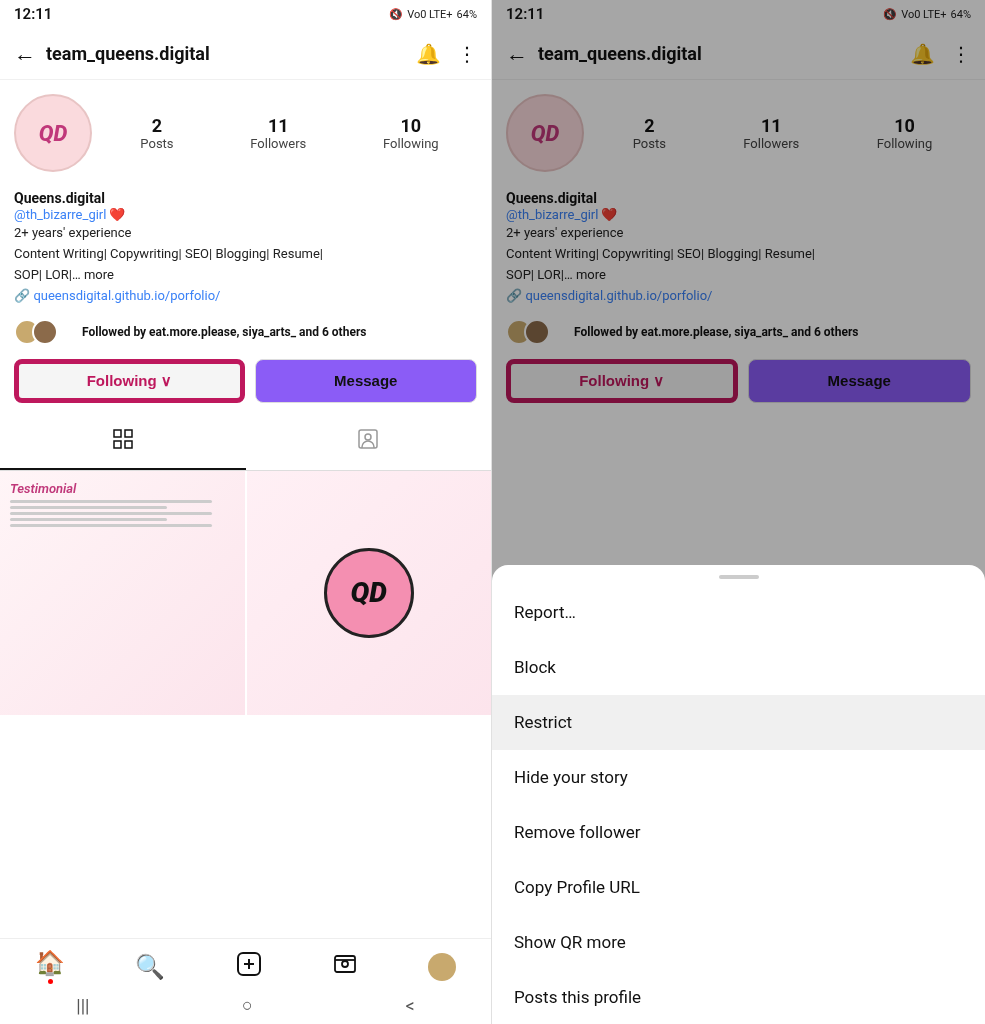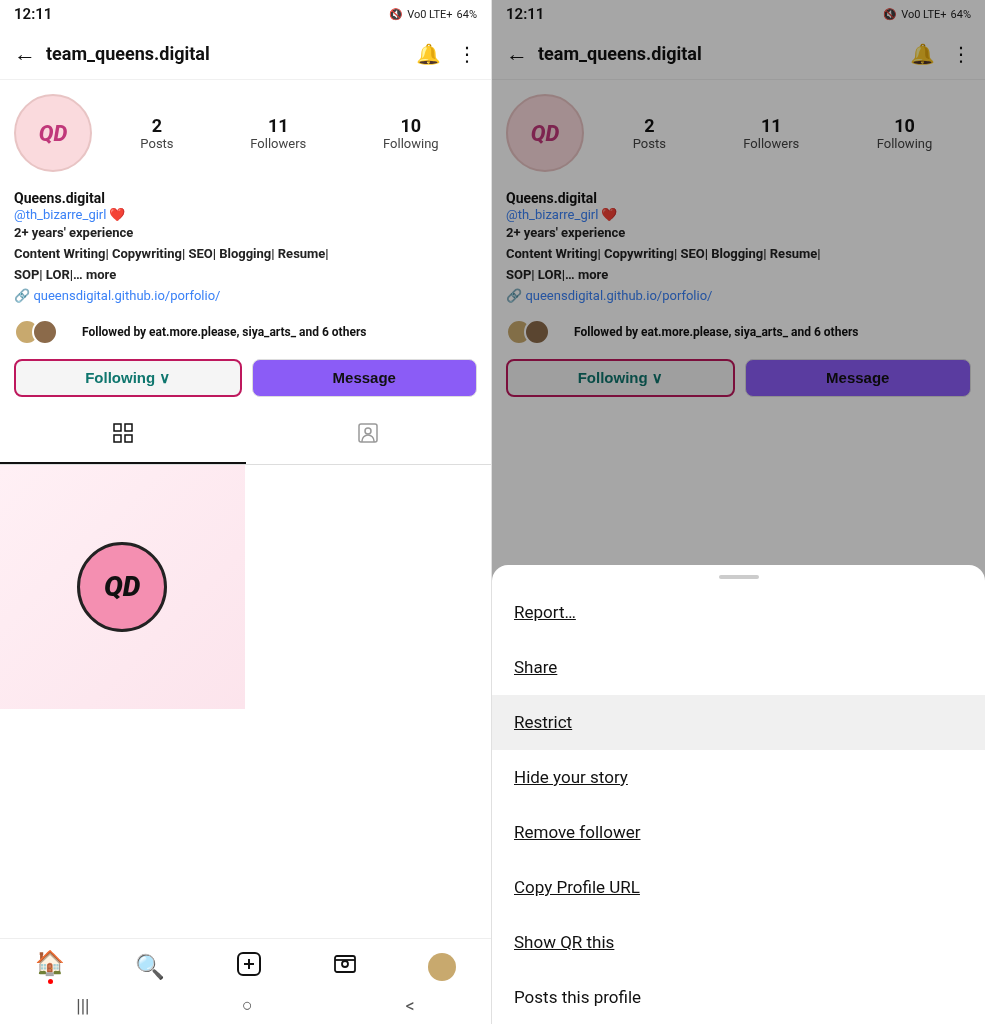--- a/index.html
+++ b/index.html
@@ -143,21 +143,20 @@
     .bio-handle {
       font-size: 13px;
       color: #3b82f6;
       margin-bottom: 2px;
     }
     .bio-text {
       font-size: 13px;
       color: #222;
       line-height: 1.4;
       margin-bottom: 3px;
-      font-weight: bold;
     }
     .bio-link {
       font-size: 13px;
       color: #3b82f6;
       margin-bottom: 6px;
       display: flex;
       align-items: center;
       gap: 3px;
     }
 
@@ -196,27 +195,27 @@
     }
 
     
     .action-buttons {
       display: flex;
       gap: 10px;
       padding: 8px 14px 12px;
     }
     .btn-following {
       flex: 1;
-      border: 2px solid #be185d;
+      border: 5px solid #be185d;
       background: #f5f5f5;
       border-radius: 8px;
       padding: 8px 0;
       font-size: 15px;
       font-weight: 600;
-      color: #0f766e;
+      color: #be185d;
       cursor: pointer;
       display: flex;
       align-items: center;
       justify-content: center;
       gap: 4px;
     }
     .btn-message {
       flex: 1;
       border: 1px solid #ddd;
       background: #8b5cf6;
@@ -385,21 +384,20 @@
       font-size: 17px;
       color: #111;
       cursor: pointer;
       border-bottom: none;
     }
     .sheet-item.highlighted {
       background: #f0f0f0;
     }
     .sheet-item:not(:last-child) {
       border-bottom: 1px solid transparent;
-      text-decoration: underline;
     }
 
     
     .panel-right-content {
       position: relative;
       z-index: 2;
       flex: 1;
       display: flex;
       flex-direction: column;
     }
@@ -498,20 +496,32 @@
         <svg width="24" height="24" viewBox="0 0 24 24" fill="none" stroke="#999" stroke-width="1.5">
           <rect x="3" y="3" width="18" height="18" rx="2"></rect>
           <circle cx="12" cy="10" r="3"></circle>
           <path d="M6 21v-1a6 6 0 0 1 12 0v1"></path>
         </svg>
       </span>
     </div>
   </div>
 
   <div class="post-grid">
+    <div class="post-cell">
+      <div class="testimonial-card">
+        <div class="testimonial-title">Testimonial</div>
+        <div class="testimonial-lines">
+          <div class="t-line"></div>
+          <div class="t-line short"></div>
+          <div class="t-line"></div>
+          <div class="t-line short"></div>
+          <div class="t-line"></div>
+        </div>
+      </div>
+    </div>
     <div class="post-cell logo-cell">
       <div class="qd-logo">
         QD
       </div>
     </div>
   </div>
 
   <div class="bottom-nav">
     <div class="bottom-nav-item">
       <span class="bnav-icon home">🏠</span>
@@ -619,22 +629,22 @@
       <button class="btn-message">Message</button>
     </div>
 
   </div>
 
   <div class="right-overlay"></div>
 
   <div class="bottom-sheet">
     <div class="sheet-handle"></div>
     <div class="sheet-item">Report…</div>
-    <div class="sheet-item">Share</div>
+    <div class="sheet-item">Block</div>
     <div class="sheet-item highlighted">Restrict</div>
     <div class="sheet-item">Hide your story</div>
     <div class="sheet-item">Remove follower</div>
     <div class="sheet-item">Copy Profile URL</div>
-    <div class="sheet-item">Show QR this</div>
+    <div class="sheet-item">Show QR more</div>
     <div class="sheet-item">Posts this profile</div>
   </div>
 
 </div>
 
 </body></html>

